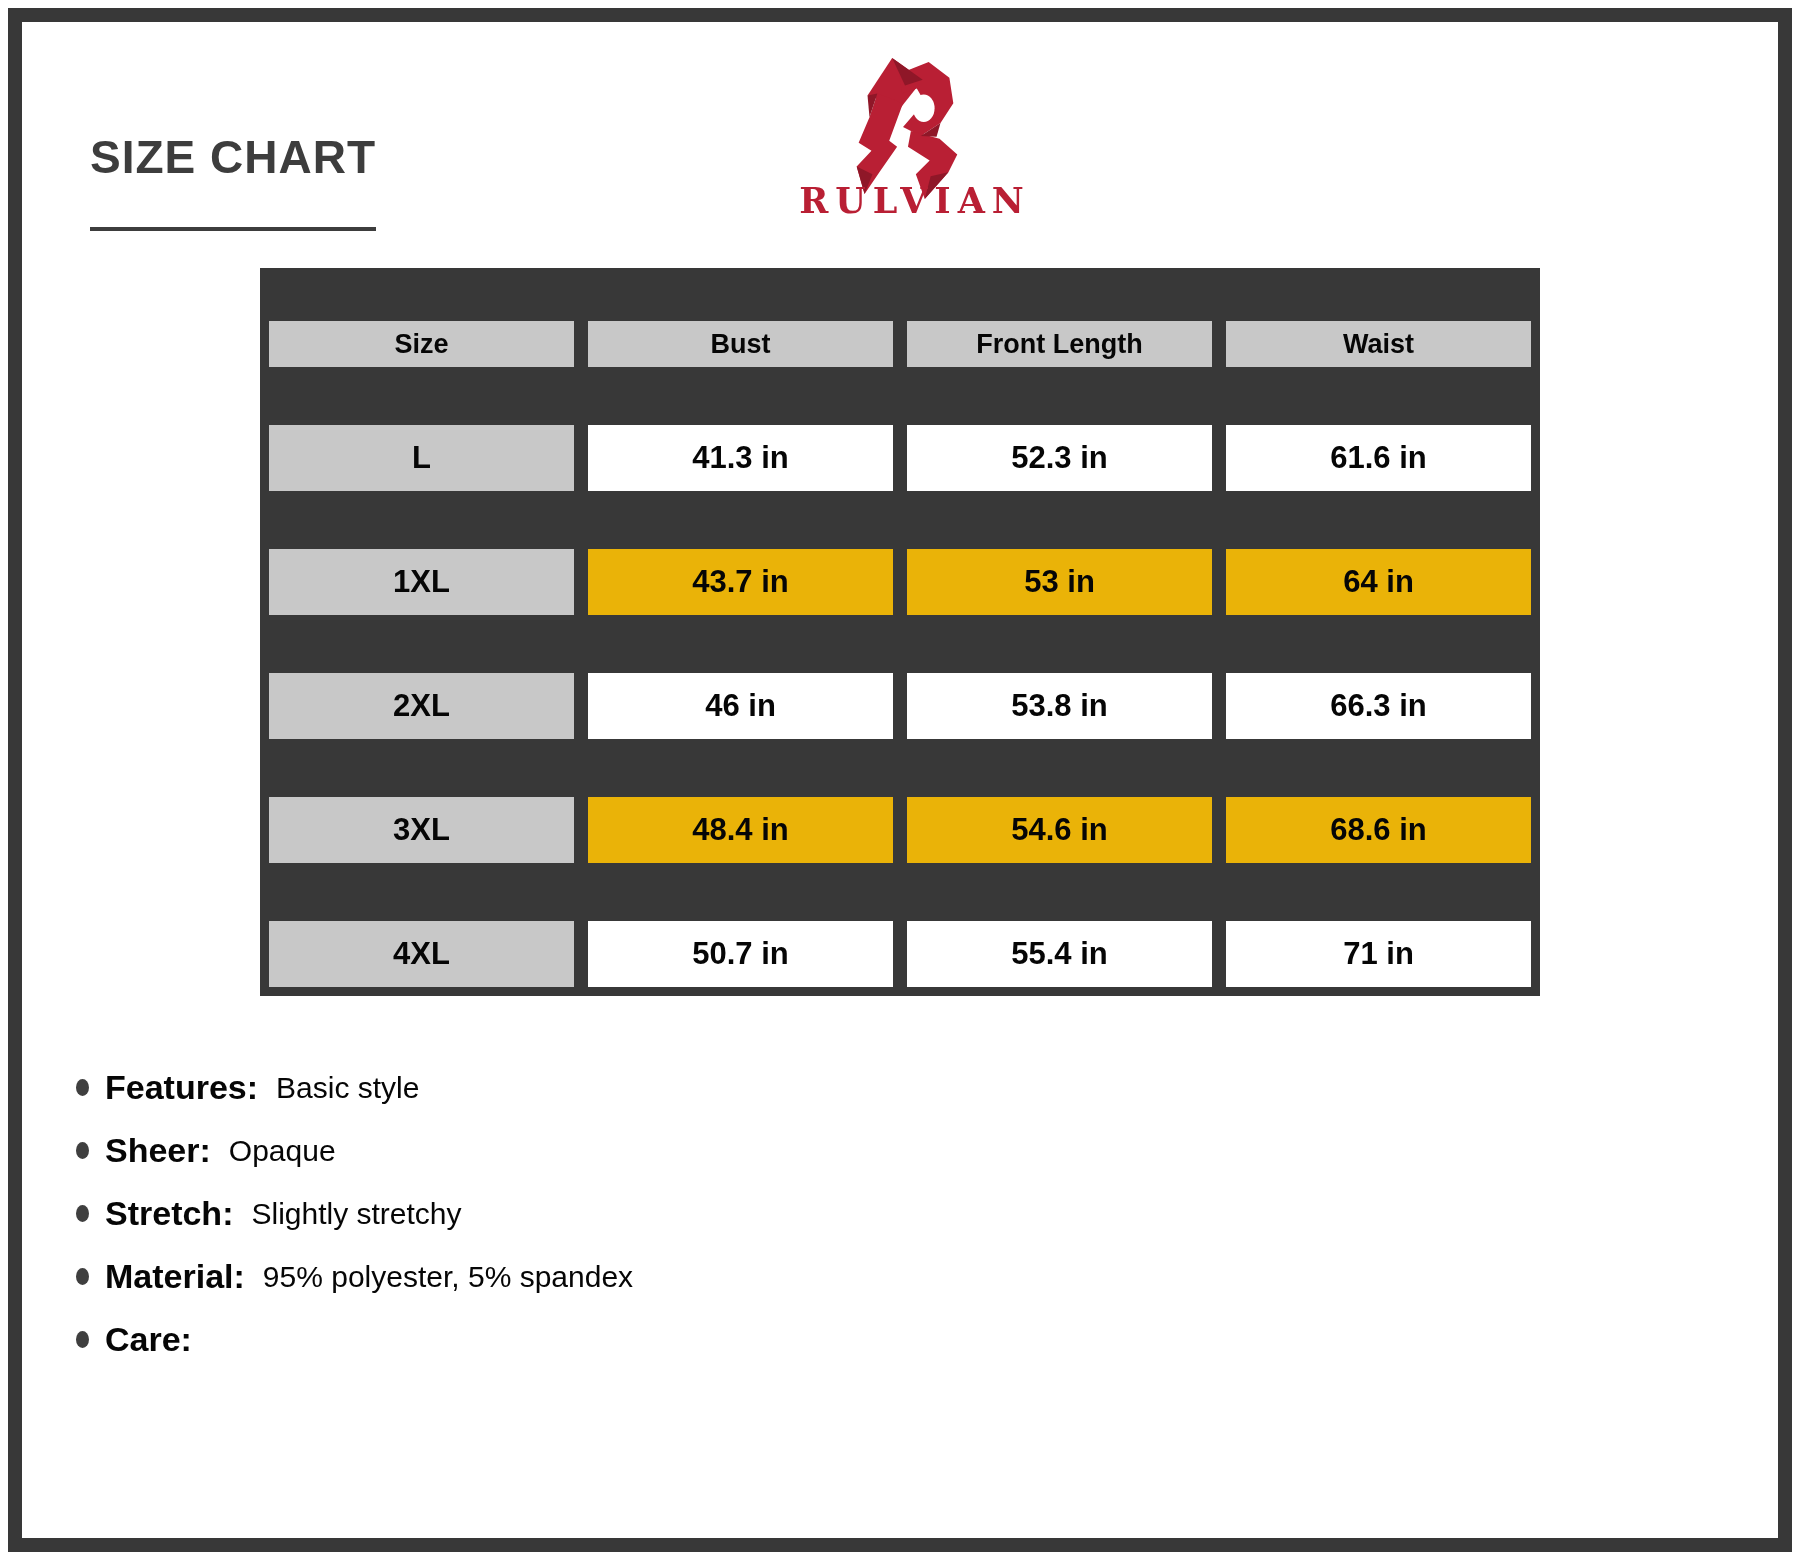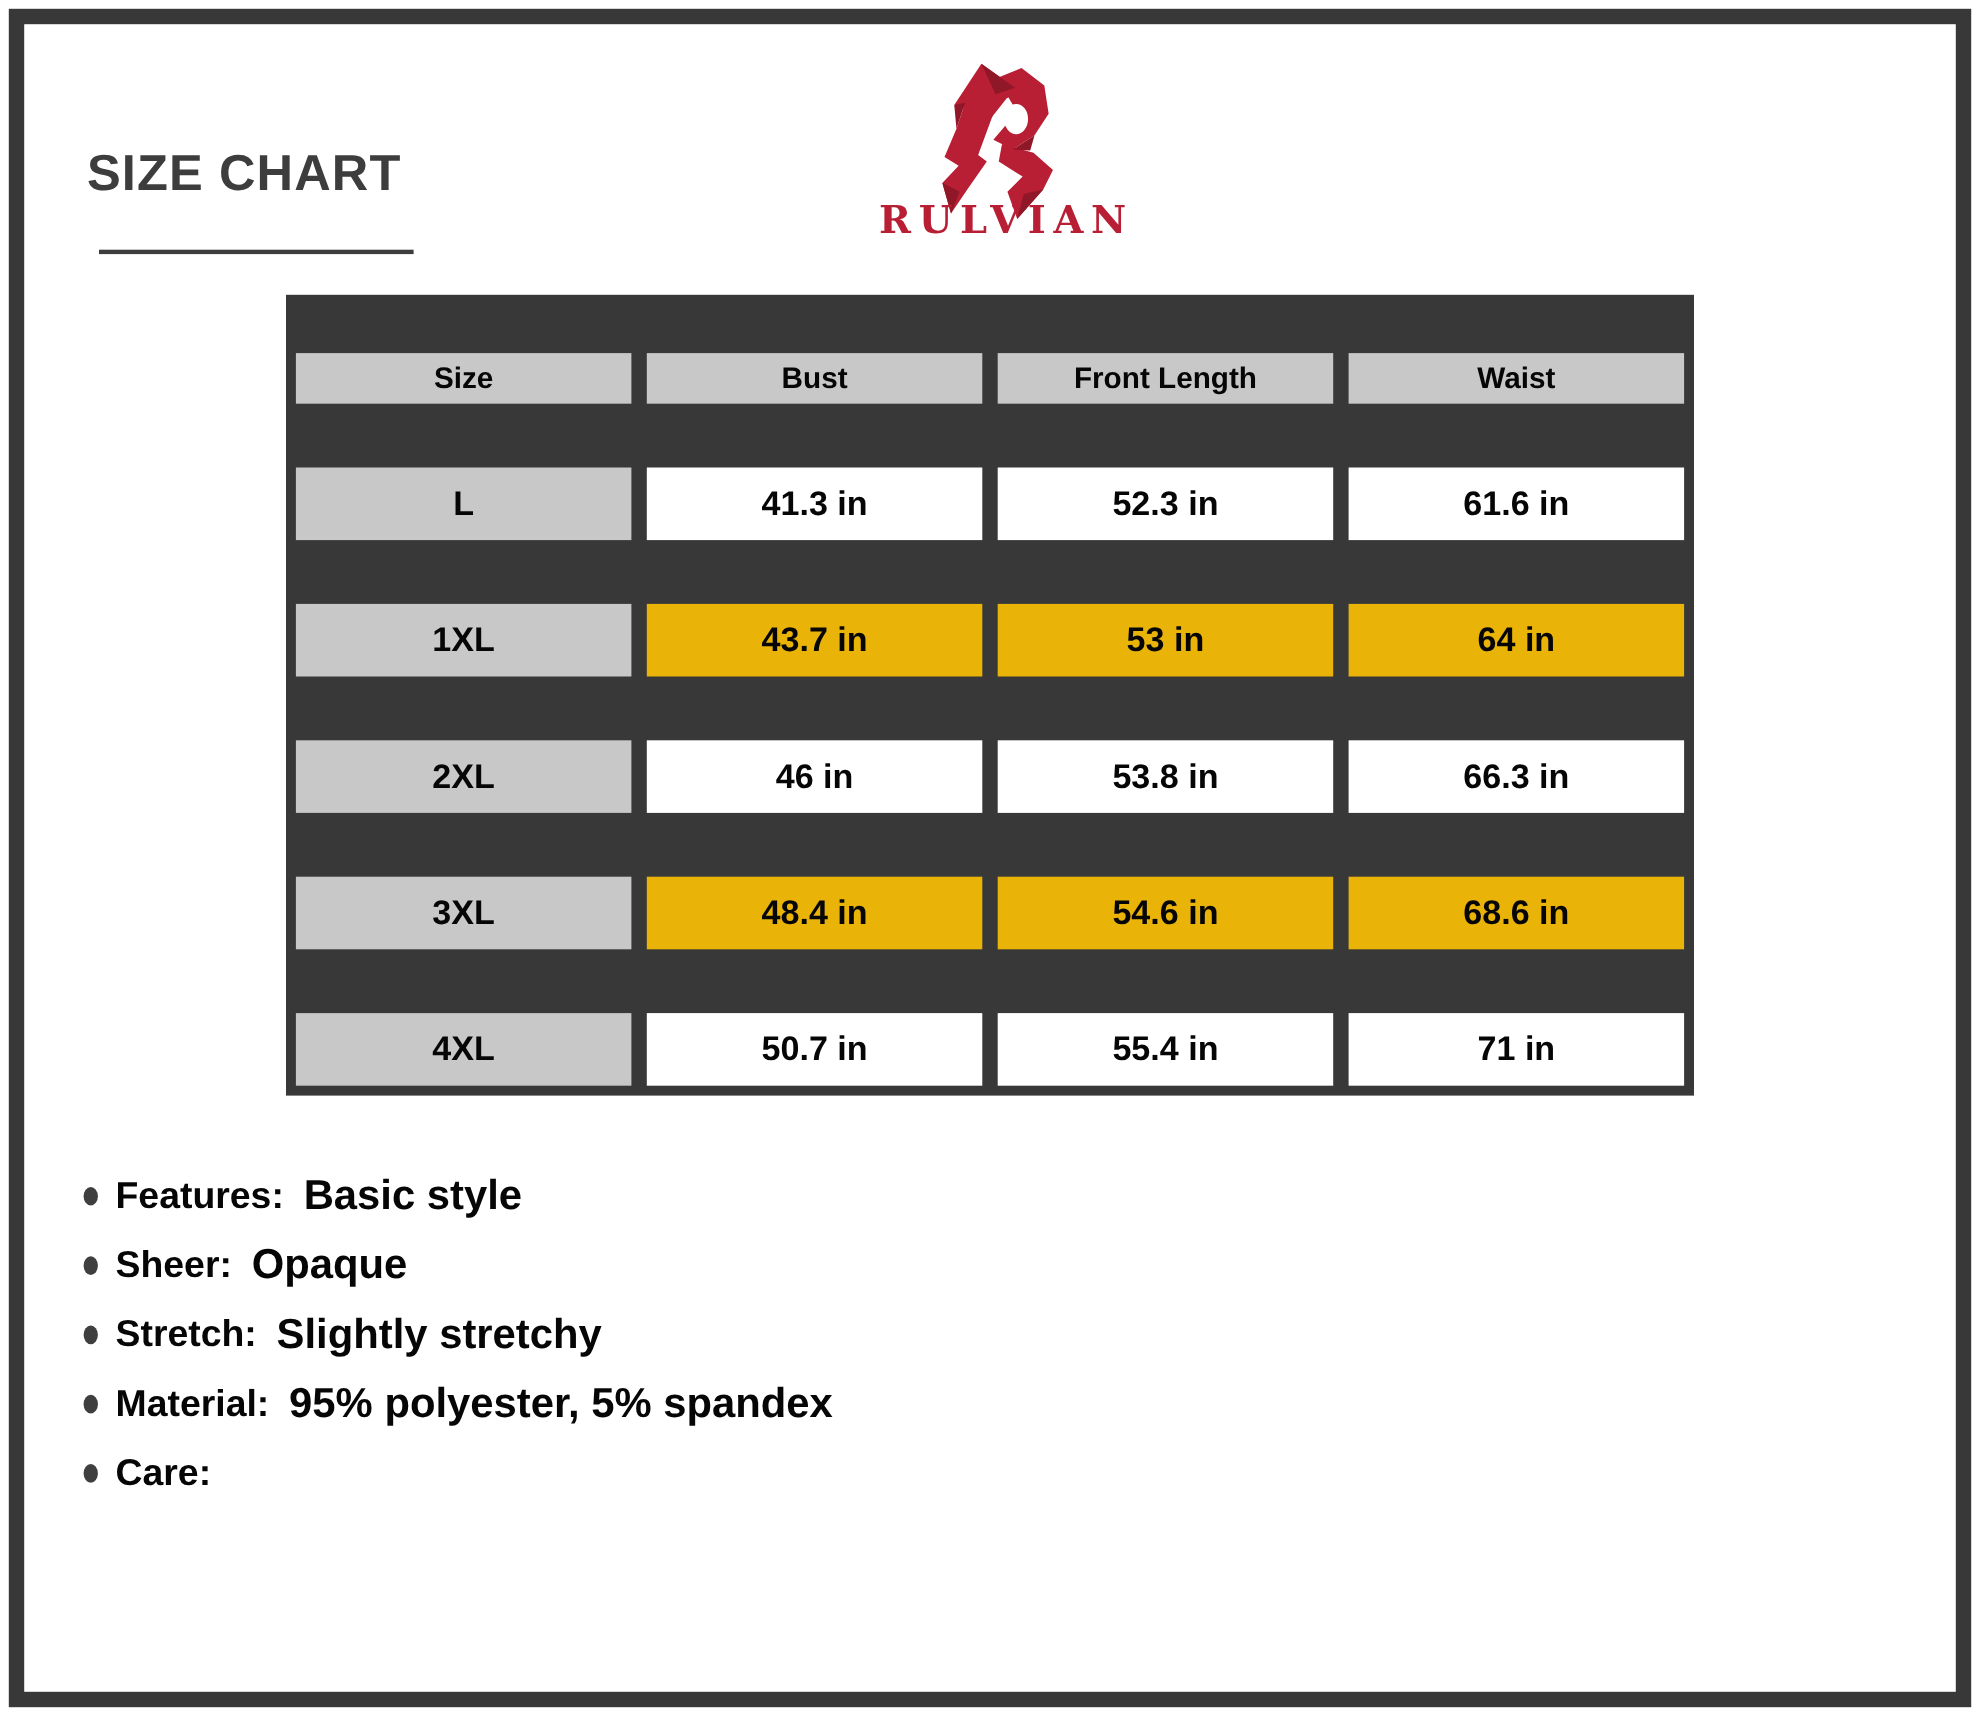--- a/index.html
+++ b/index.html
@@ -15,21 +15,21 @@
   .frame {
     position: absolute;
     left: 8px; top: 8px; right: 8px; bottom: 8px;
     border: 14px solid #383838;
     pointer-events: none;
   }
 
   
   .page-title {
     position: absolute;
-    left: 79px; top: 130px;
+    left: 90px; top: 130px;
     font-size: 46px;
     font-weight: 700;
     letter-spacing: 1px;
     color: #3d3d3d;
   }
   .title-underline {
     position: absolute;
     left: 90px; top: 227px;
     width: 286px; height: 4px;
     background: #3d3d3d;
@@ -96,22 +96,22 @@
     flex: 0 0 auto;
   }
   .detail-label {
     font-size: 34px;
     font-weight: 700;
     color: #060606;
     margin-right: 18px;
     white-space: nowrap;
   }
   .detail-value {
-    font-size: 38px;
-    font-weight: 700;
+    font-size: 30px;
+    font-weight: 400;
     color: #060606;
     white-space: nowrap;
   }
 </style>
 </head>
 <body>
 
 <div class="frame"></div>
 
 <div class="page-title">SIZE CHART</div>

